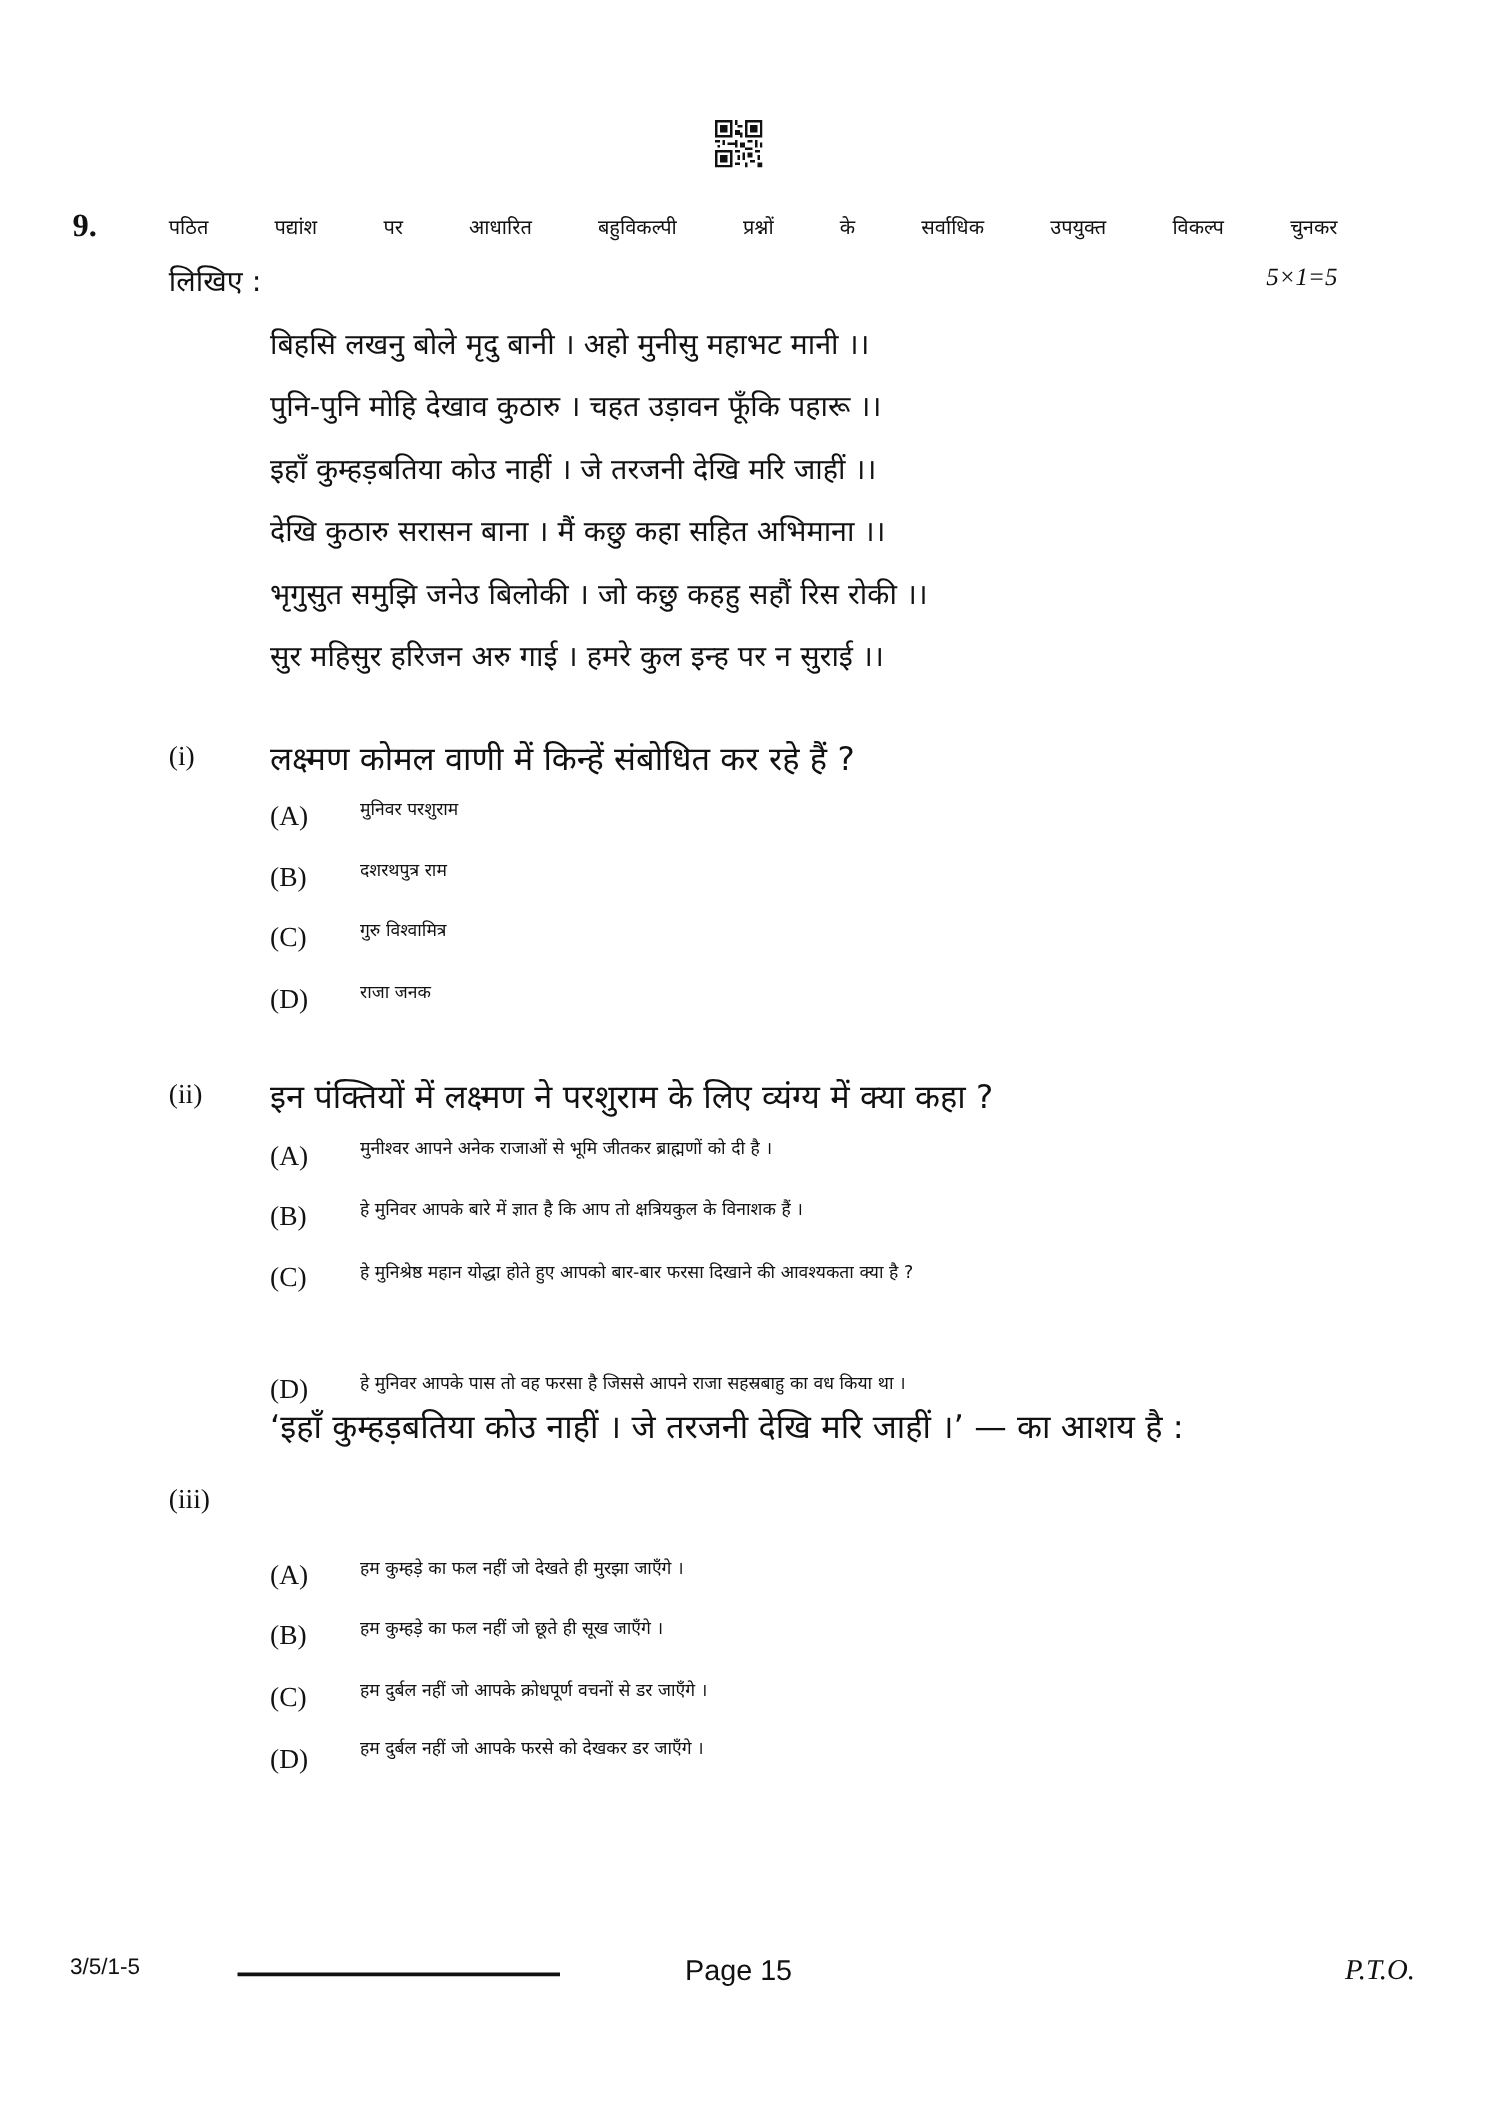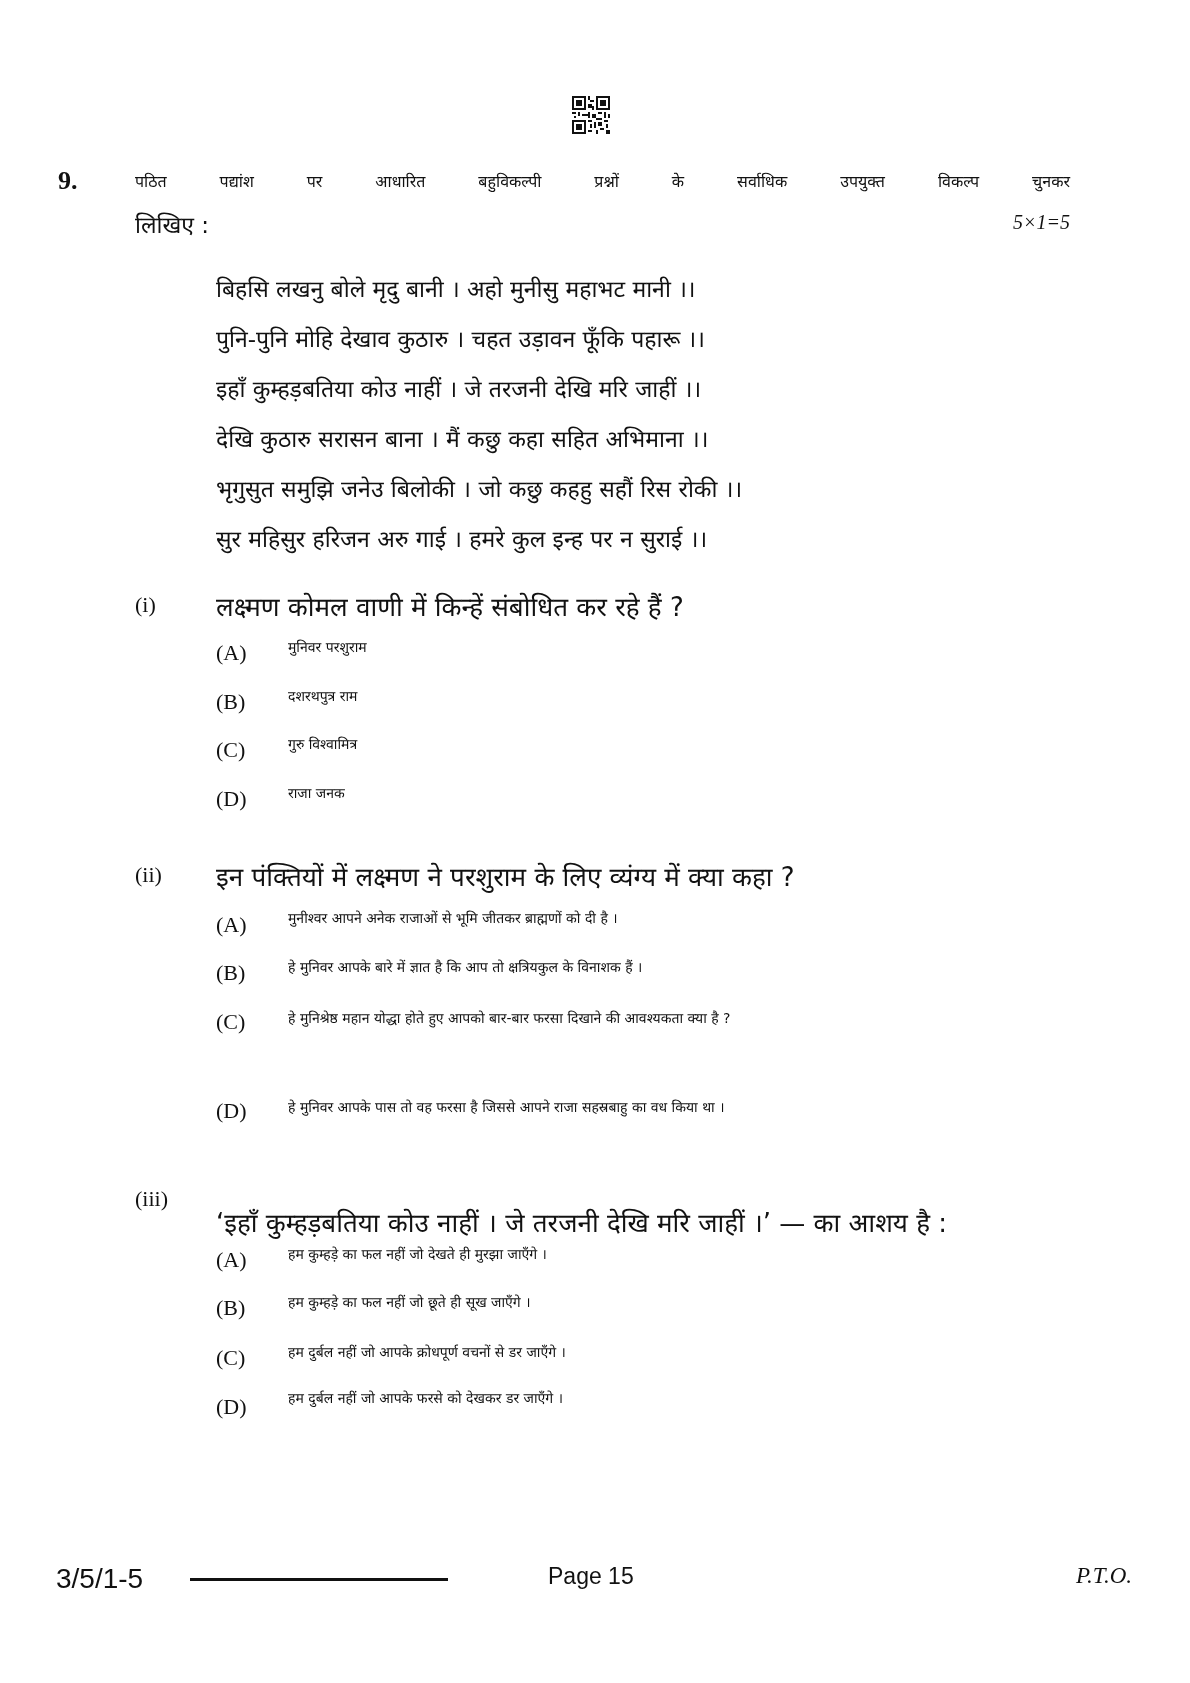--- a/index.html
+++ b/index.html
@@ -52,21 +52,20 @@
       top: 211px;
       font-family: "Liberation Serif", "DejaVu Serif", serif;
       font-style: italic;
       font-size: 20px;
     }
     .verse {
       position: absolute;
       left: 216px;
       font-size: 23px;
       white-space: nowrap;
-      margin-top: 14px;
     }
     .sub-label {
       position: absolute;
       left: 135px;
       font-family: "Liberation Serif", "DejaVu Serif", serif;
       font-size: 22px;
     }
     .sub-text {
       position: absolute;
       left: 216px;
@@ -89,21 +88,21 @@
       white-space: normal;
       width: 780px;
       line-height: 40px;
       text-align: justify;
     }
     .footer-code {
       position: absolute;
       left: 56px;
       top: 1563px;
       font-family: "Liberation Sans", sans-serif;
-      font-size: 28px;
+      font-size: 18px;
     }
     .footer-rule {
       position: absolute;
       left: 190px;
       top: 1578px;
       width: 258px;
       height: 3px;
       background: #111111;
     }
     .footer-page {
@@ -207,21 +206,21 @@
 
   <div class="opt-label" style="top:1009px">(C)</div>
   <div class="opt-text wrap" style="top:998px">हे मुनिश्रेष्ठ महान योद्धा होते हुए आपको बार-बार फरसा दिखाने की आवश्यकता क्या है ?</div>
 
   <div class="opt-label" style="top:1098px">(D)</div>
   <div class="opt-text wrap" style="top:1087px">हे मुनिवर आपके पास तो वह फरसा है जिससे आपने राजा सहस्रबाहु का वध किया था ।</div>
 </div>
 
 <div>
   <div class="sub-label" style="top:1186px">(iii)</div>
-  <div class="sub-text" style="top:1204px">‘इहाँ कुम्हड़बतिया कोउ नाहीं । जे तरजनी देखि मरि जाहीं ।’ — का आशय है :</div>
+  <div class="sub-text" style="top:1122px">‘इहाँ कुम्हड़बतिया कोउ नाहीं । जे तरजनी देखि मरि जाहीं ।’ — का आशय है :</div>
 
   <div class="opt-label" style="top:1247px">(A)</div>
   <div class="opt-text" style="top:1244px">हम कुम्हड़े का फल नहीं जो देखते ही मुरझा जाएँगे ।</div>
 
   <div class="opt-label" style="top:1295px">(B)</div>
   <div class="opt-text" style="top:1292px">हम कुम्हड़े का फल नहीं जो छूते ही सूख जाएँगे ।</div>
 
   <div class="opt-label" style="top:1345px">(C)</div>
   <div class="opt-text" style="top:1342px">हम दुर्बल नहीं जो आपके क्रोधपूर्ण वचनों से डर जाएँगे ।</div>
 

